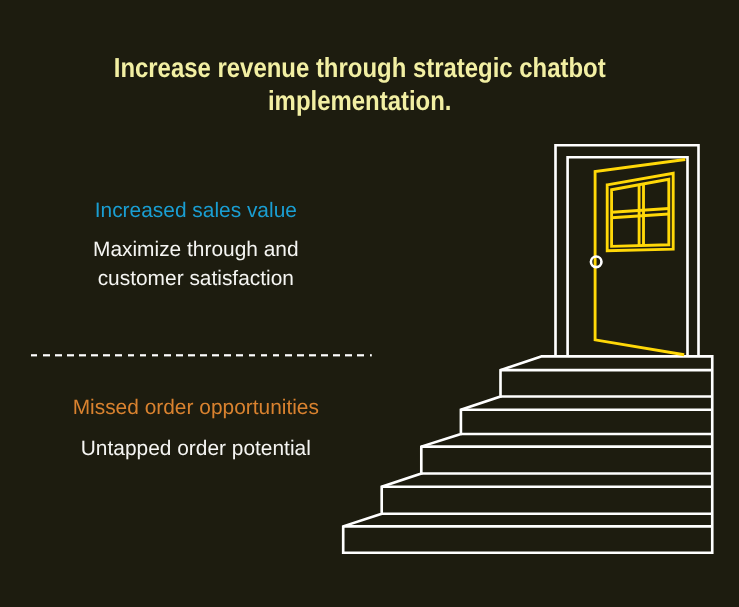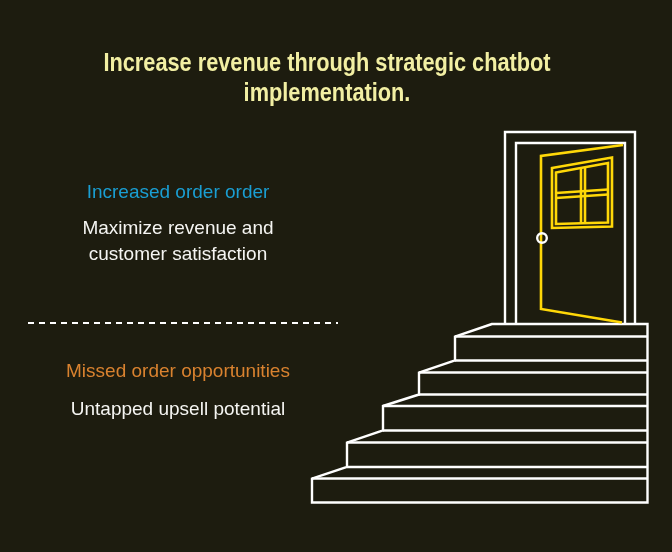--- a/index.html
+++ b/index.html
@@ -63,27 +63,27 @@
 </style>
 </head>
 <body>
 
 <div class="title-block">
   <div>Increase revenue through strategic chatbot</div>
   <div>implementation.</div>
 </div>
 
 <div class="left-col">
-  <h2 class="heading heading-benefit">Increased order order</h2>
-  <div class="desc desc-benefit">Maximize revenue and customer satisfaction</div>
+  <h2 class="heading heading-benefit">Increased sales value</h2>
+  <div class="desc desc-benefit">Maximize through and customer satisfaction</div>
 
   <div class="dashed-divider"></div>
 
   <h2 class="heading heading-risk">Missed order opportunities</h2>
-  <div class="desc desc-risk">Untapped upsell potential</div>
+  <div class="desc desc-risk">Untapped order potential</div>
 </div>
 
 <svg class="illustration" viewBox="300 125 360 385" xmlns="http://www.w3.org/2000/svg">
 
   <g>
     <path class="stroke-white" d="M492,324 L455,336.5 L455,360.5 L419,372.5 L419,394.5 L383,406 L383,430.5 L347,442.5 L347,467 L312,478.5 L312,502.5 L647.5,502.5 L647.5,324 Z"></path>
     <path class="stroke-white" d="M455,336.5 H647.5"></path>
     <path class="stroke-white" d="M455,360.5 H647.5"></path>
     <path class="stroke-white" d="M419,372.5 H647.5"></path>
     <path class="stroke-white" d="M419,394.5 H647.5"></path>

